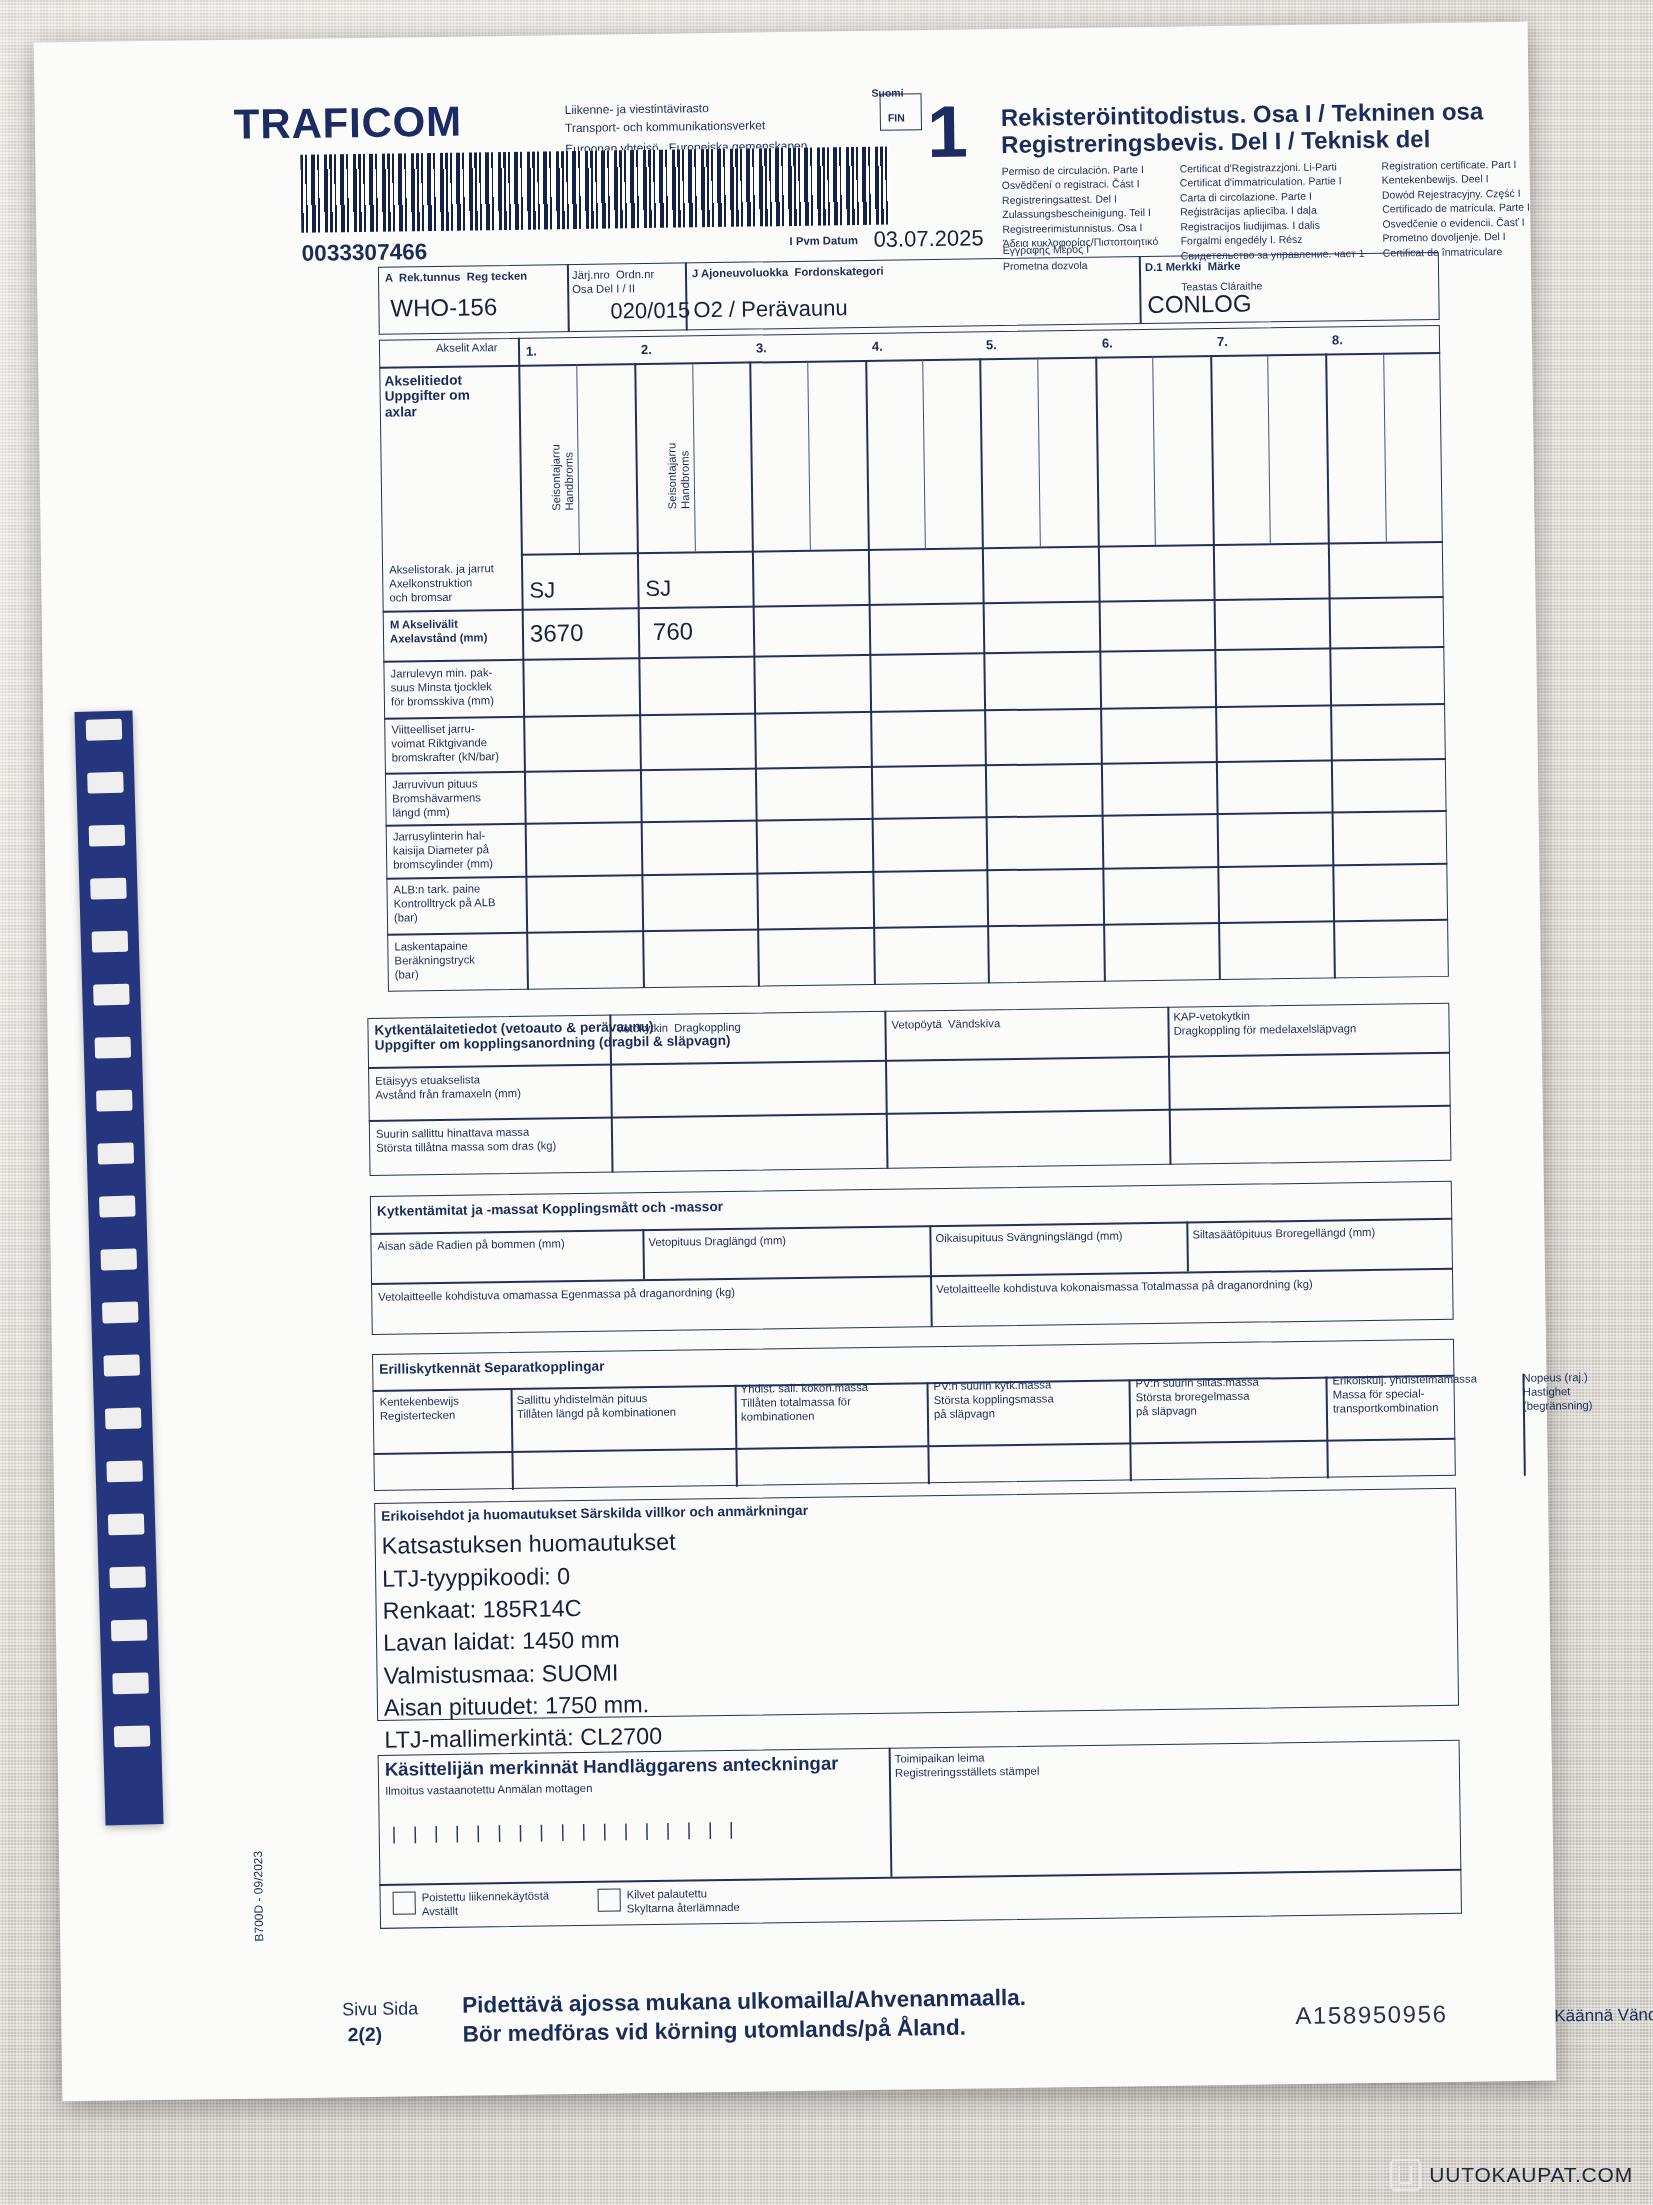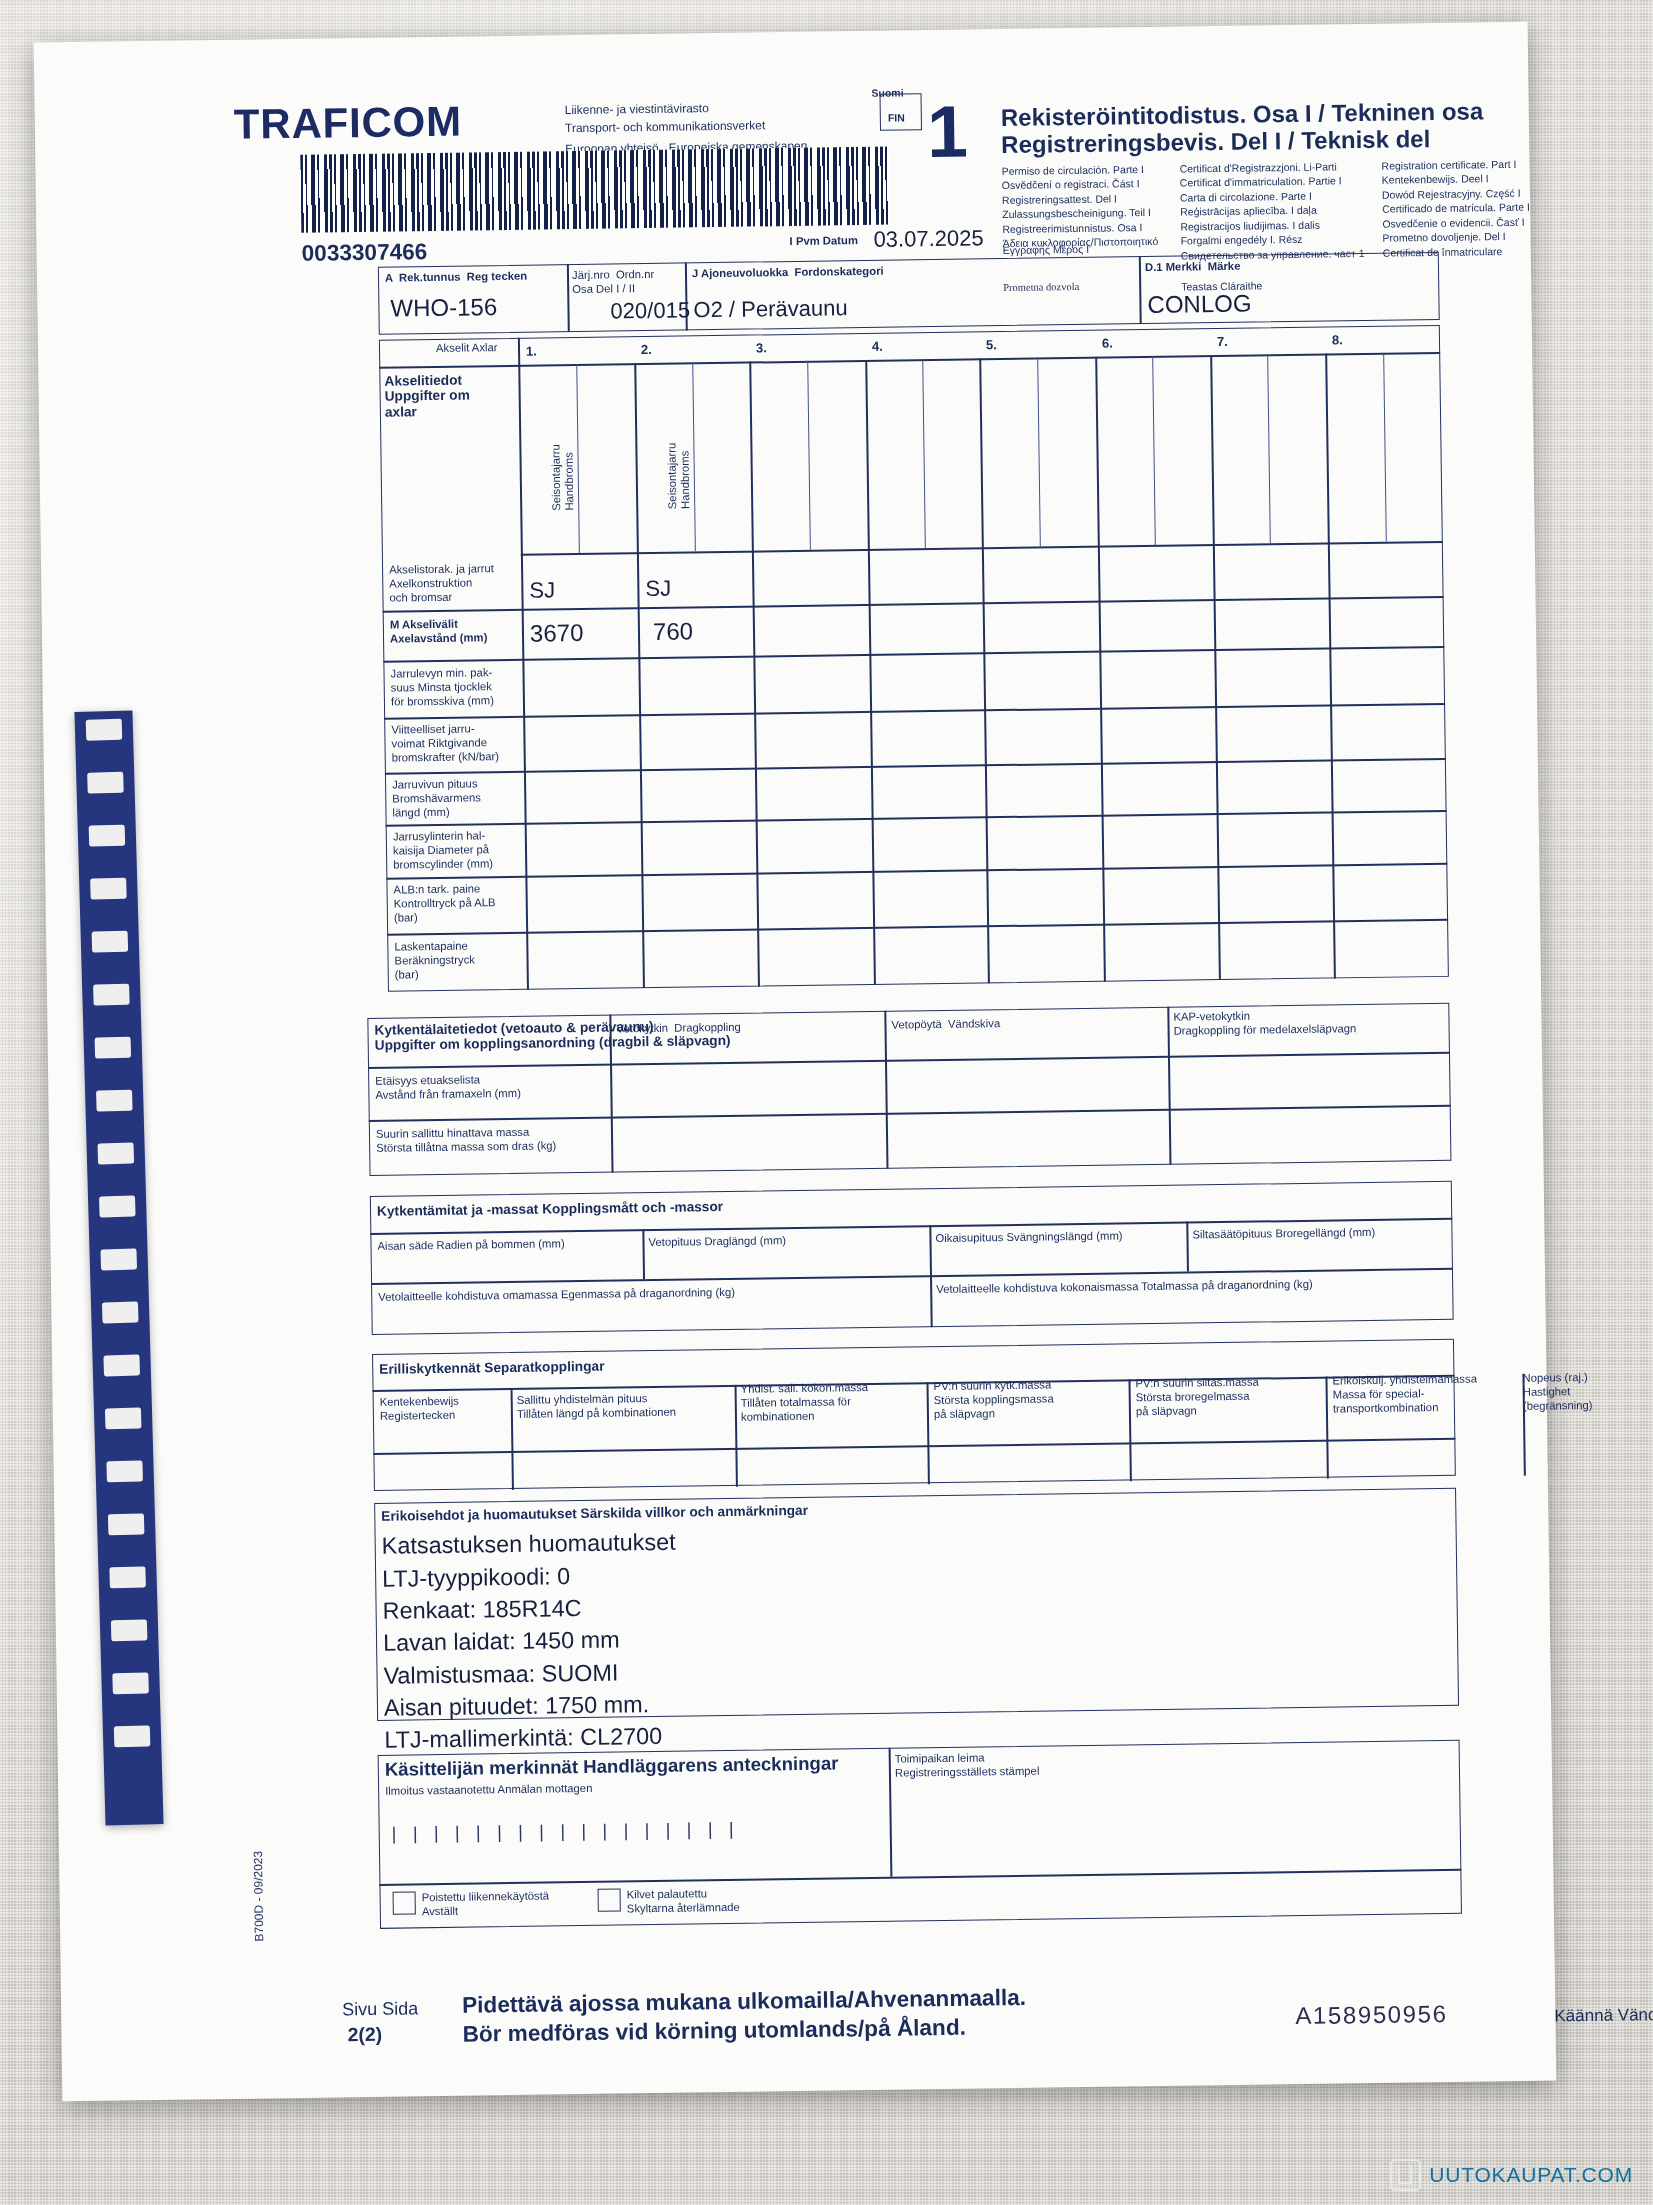--- a/index.html
+++ b/index.html
@@ -60,21 +60,21 @@
       #14224a 23.4px 27px, #fff 27px 29px);
   }
   .smallcap{font-size:12px;line-height:1.28;}
   .tiny{font-size:10.5px;line-height:1.3;}
   .tiny2{font-size:11.3px;line-height:1.22;}
   .lbl{font-size:13px;line-height:1.18;}
   .lbl-b{font-size:13.7px;font-weight:bold;}
   .vtxt{writing-mode:vertical-rl;transform:rotate(180deg);font-size:11.3px;line-height:1.15;}
   .watermark{
     position:absolute;right:21px;bottom:14.5px;display:flex;align-items:center;gap:8px;
-    color:#0369a1;font-size:21px;letter-spacing:0.8px;opacity:.92;
+    color:#0f172a;font-size:21px;letter-spacing:0.8px;opacity:.92;
   }
   .wm-badge{width:27.5px;height:27.5px;border:2.4px solid #e9e9e9;border-radius:4.8px;display:inline-block;position:relative;}
   .wm-badge:after{content:"";position:absolute;left:6.5px;top:4.8px;width:9.7px;height:16px;border:2.4px solid #e9e9e9;border-top:none;}
 </style>
 </head>
 <body>
 
 <div class="cloth"></div>
 
 <div class="paper">
@@ -94,21 +94,21 @@
     <div class="t b" style="left:888px;top:34px;font-size:24px;">Rekisteröintitodistus. Osa I / Tekninen osa</div>
     <div class="t b" style="left:888px;top:61px;font-size:24px;">Registreringsbevis. Del I / Teknisk del</div>
 
     <div class="t tiny" style="left:888px;top:94px;">Permiso de circulación. Parte I</div>
     <div class="t tiny" style="left:888px;top:108px;">Osvědčení o registraci. Část I</div>
     <div class="t tiny" style="left:888px;top:123px;">Registreringsattest. Del I</div>
     <div class="t tiny" style="left:888px;top:137px;">Zulassungsbescheinigung. Teil I</div>
     <div class="t tiny" style="left:888px;top:152px;">Registreerimistunnistus. Osa I</div>
     <div class="t tiny" style="left:888px;top:166px;">Άδεια κυκλοφορίας/Πιστοποιητικό</div>
     <div class="t tiny" style="left:888px;top:173px;">Εγγραφής Μέρος I</div>
-    <div class="t tiny" style="left:888px;top:210px;font-family:Liberation Serif, serif;">Prometna dozvola</div>
+    <div class="t tiny" style="left:888px;top:189px;">Prometna dozvola</div>
 
     <div class="t tiny" style="left:1066px;top:94px;">Certificat d'Registrazzjoni. Li-Parti</div>
     <div class="t tiny" style="left:1066px;top:108px;">Certificat d'immatriculation. Partie I</div>
     <div class="t tiny" style="left:1066px;top:123px;">Carta di circolazione. Parte I</div>
     <div class="t tiny" style="left:1066px;top:137px;">Reģistrācijas apliecība. I daļa</div>
     <div class="t tiny" style="left:1066px;top:152px;">Registracijos liudijimas. I dalis</div>
     <div class="t tiny" style="left:1066px;top:166px;">Forgalmi engedély I. Rész</div>
     <div class="t tiny" style="left:1066px;top:181px;">Свидетельство за управление. част 1</div>
     <div class="t tiny" style="left:1066px;top:195px;margin-top:17px;">Teastas Cláraithe</div>
 

